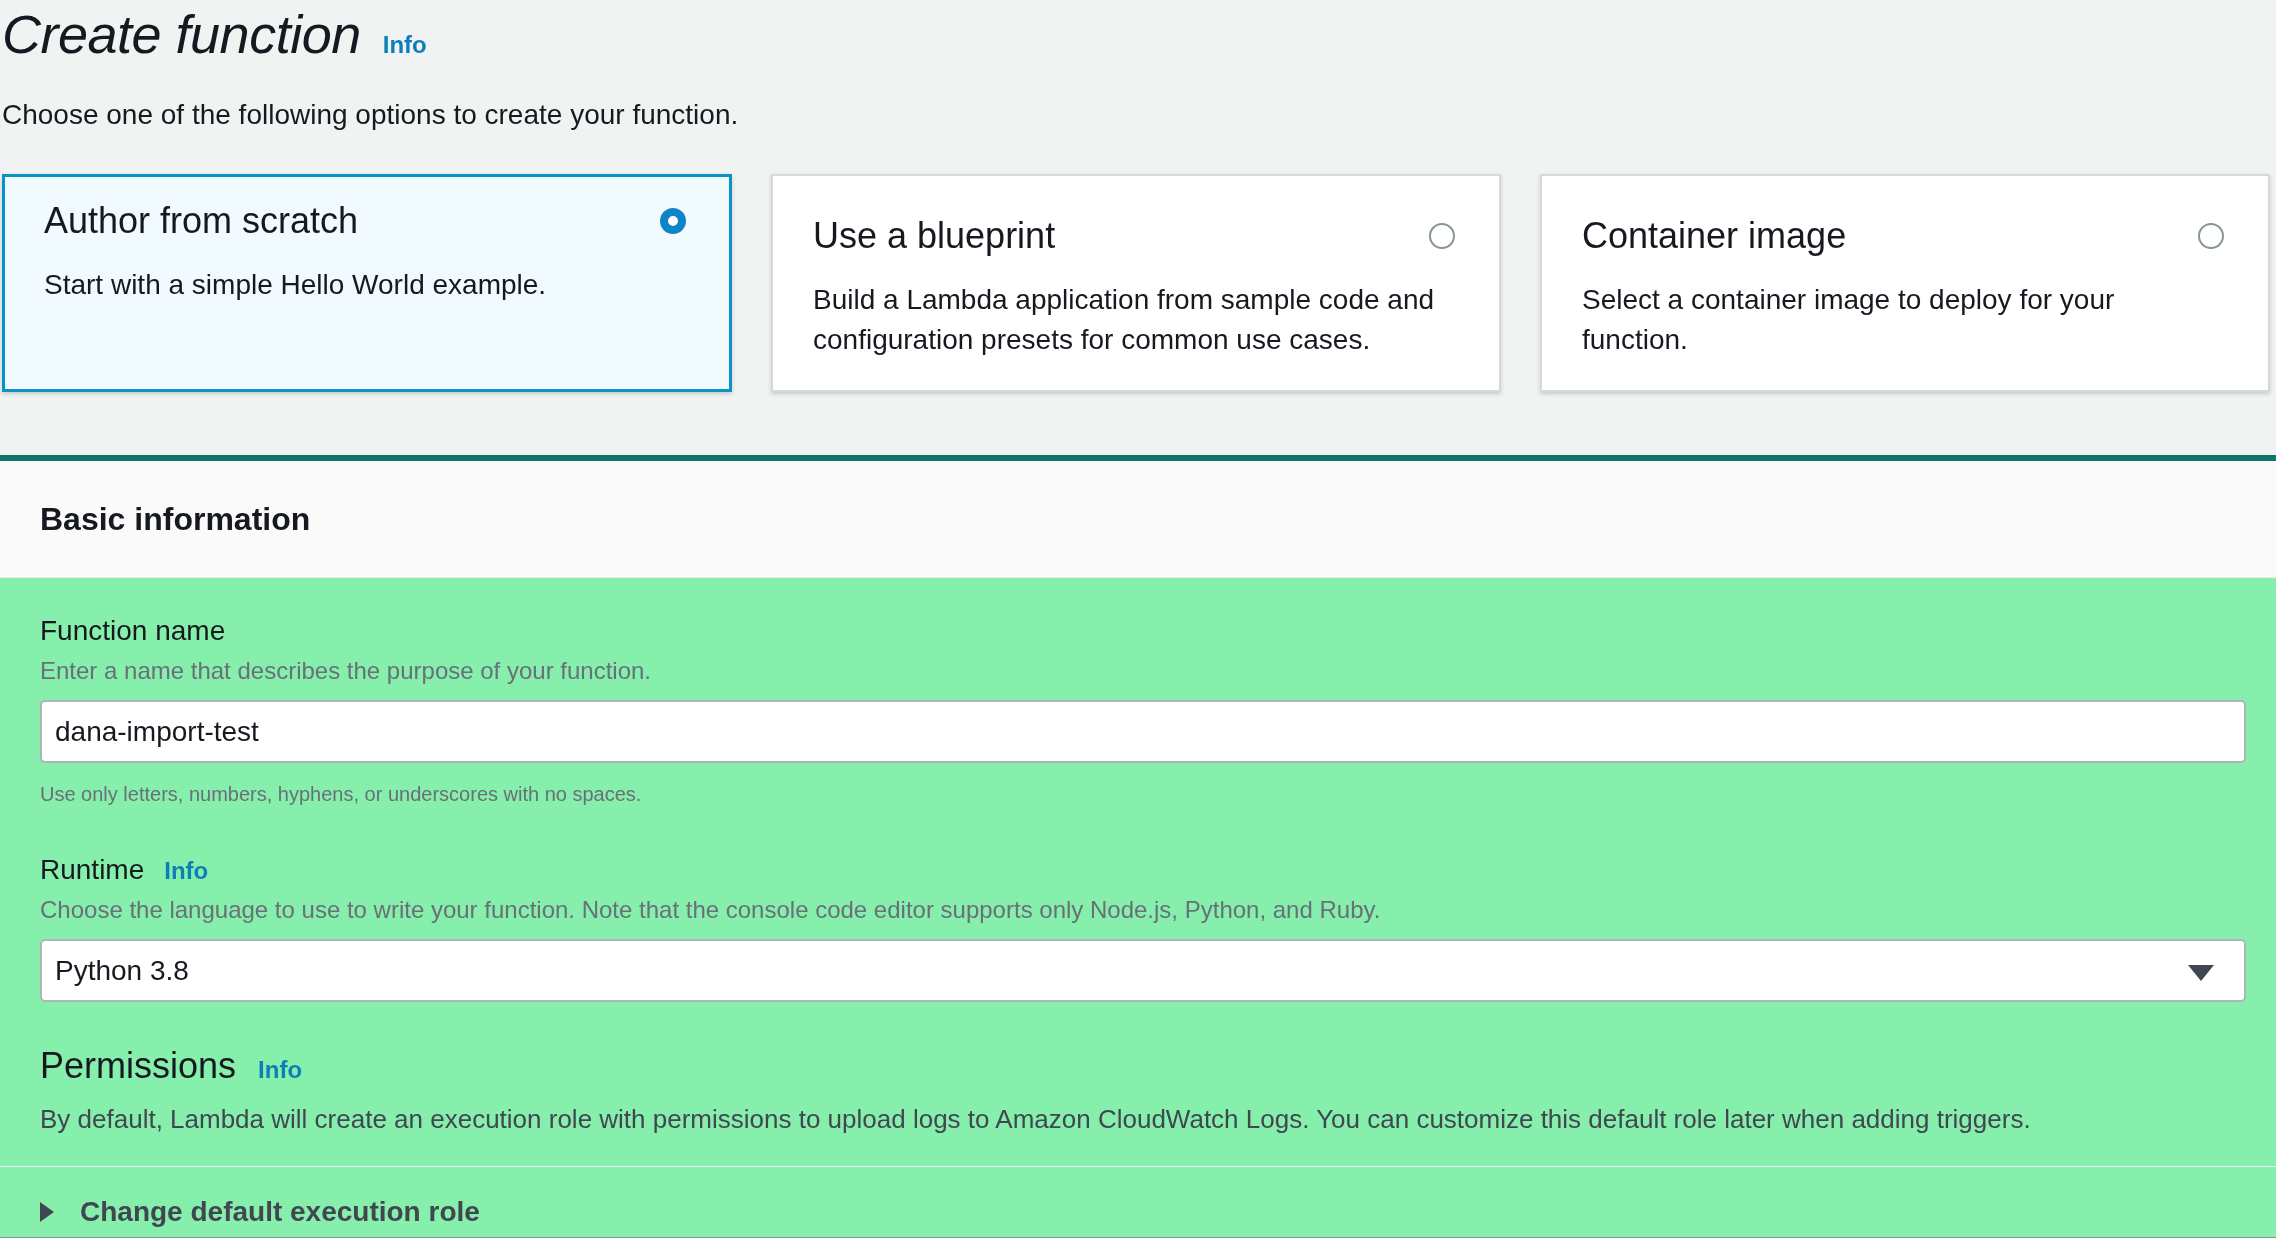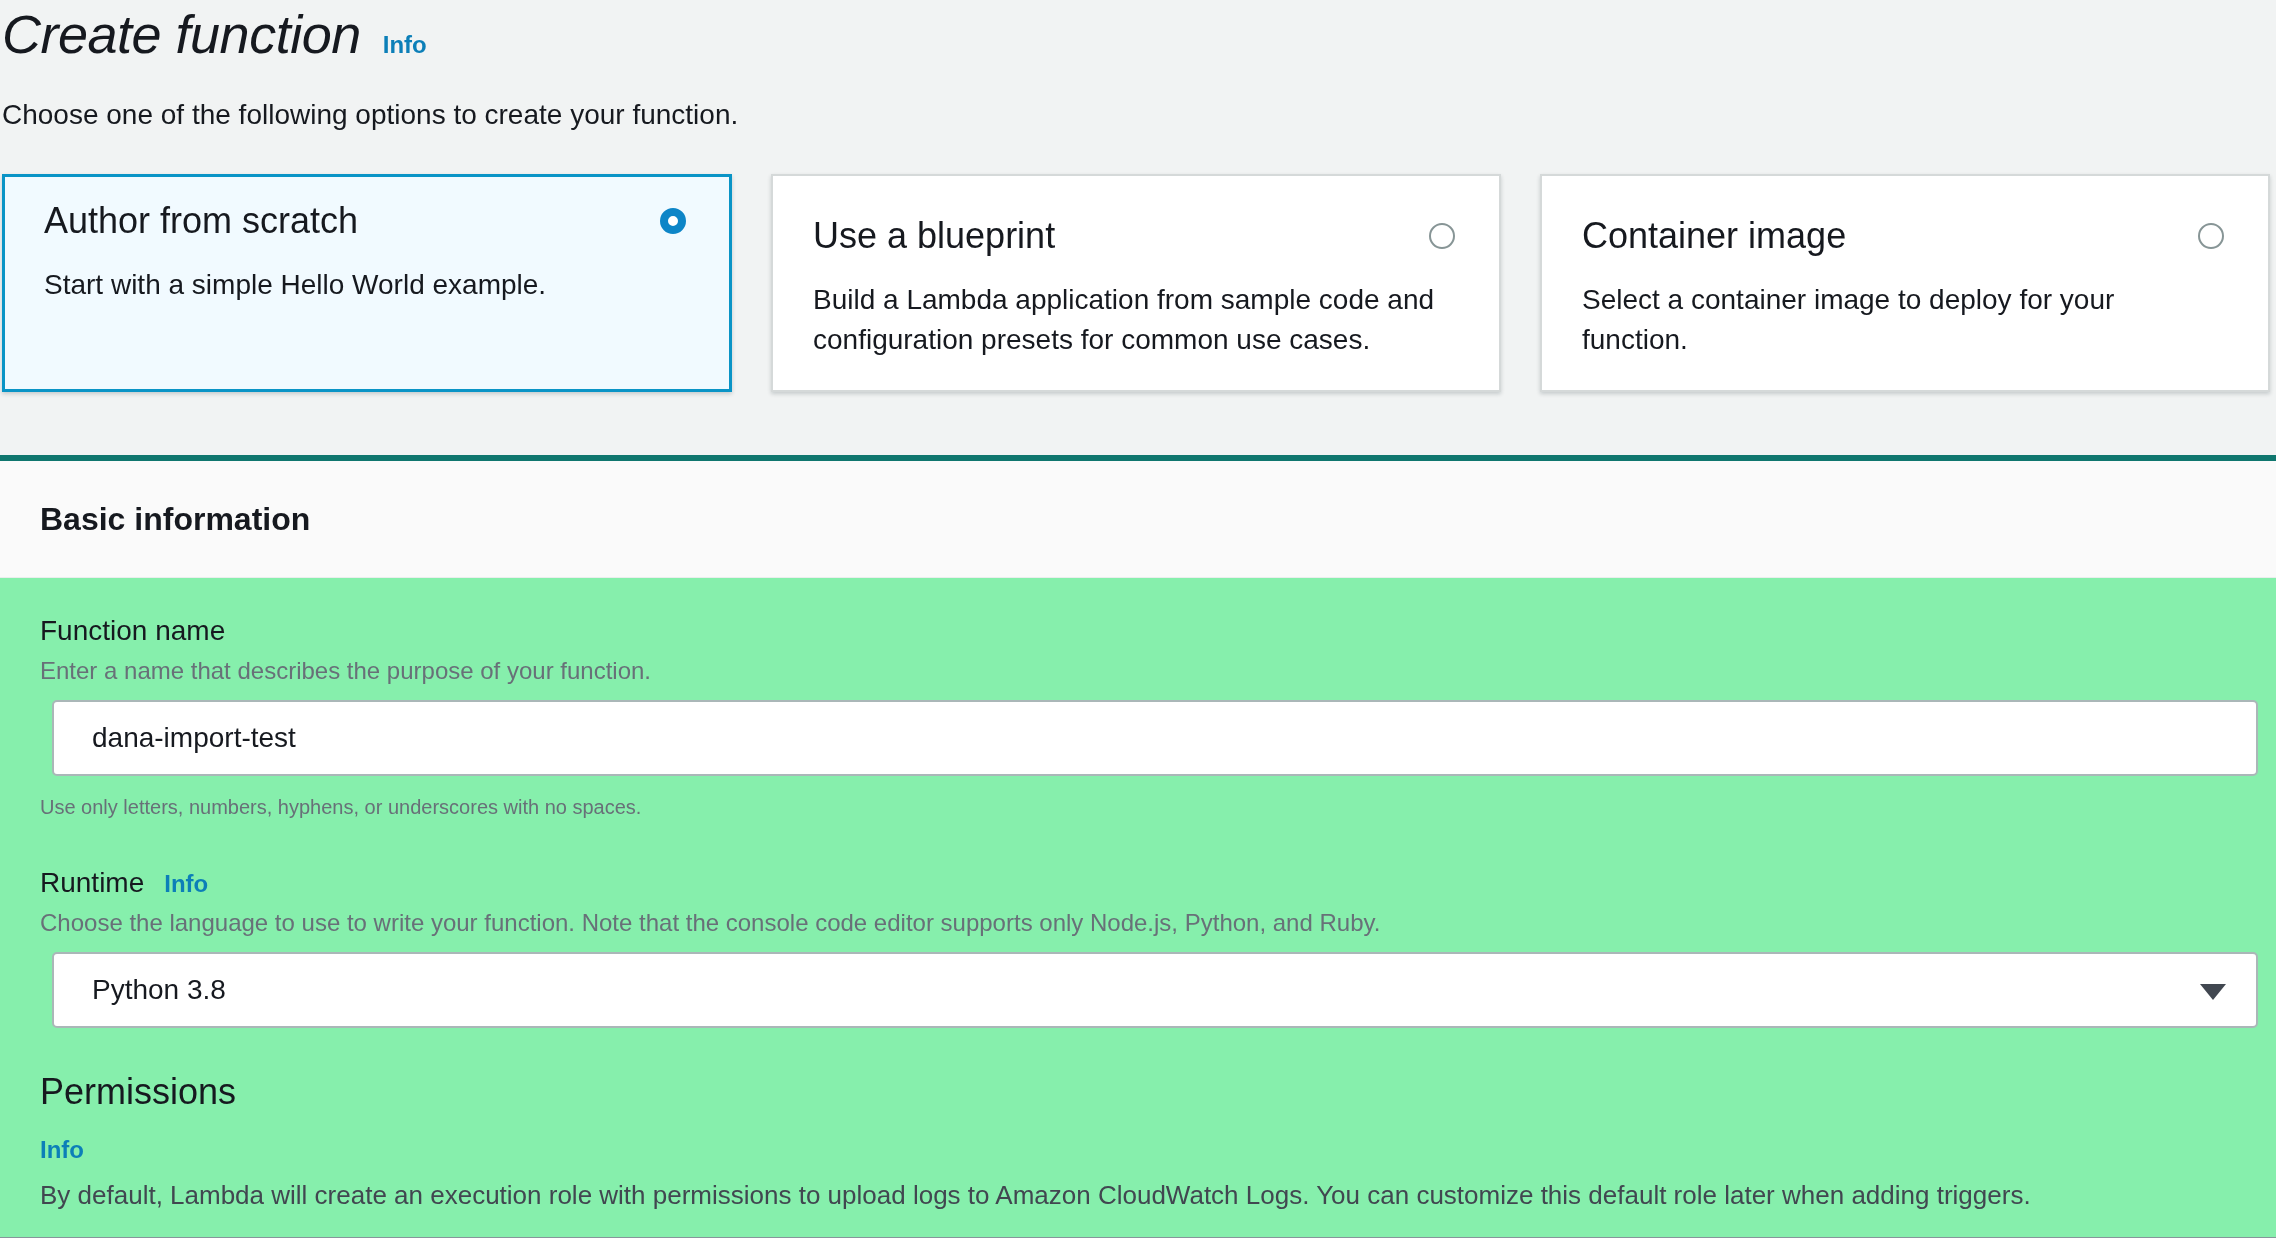--- a/index.html
+++ b/index.html
@@ -43,39 +43,38 @@
     height:117px; background:#fafafa; border-bottom:1px solid #eaeded;
     display:flex; align-items:center; padding:0 40px;
   }
   .panel-header h2 { font-size:32px; font-weight:700; margin:0; }
   .panel-body { height:659px; padding:36px 30px 0 40px; overflow:hidden; position:relative; }
 
   .field-label { font-size:28px; line-height:34px; color:#16191f; }
   .label-row { display:flex; align-items:baseline; gap:20px; }
   .field-help { font-size:24px; line-height:30px; color:#687078; margin-top:8px; }
   .text-input, .select {
-    margin-top:14px; width:100%; height:76px;
+    margin-top:14px; width:100%; height:63px;
     border:2px solid #aab7b8; border-radius:5px; background:#fff;
     font-size:28px; color:#16191f; font-family:"Liberation Sans",sans-serif;
-    padding:0 38px;
-    margin-left:12px;
+    padding:0 13px;
   }
   .text-input { display:block; outline:none; }
   .constraint { font-size:20px; line-height:30px; color:#687078; margin-top:16px; }
 
   .runtime-block { margin-top:44px; }
   .select { display:flex; align-items:center; position:relative; cursor:pointer; }
   .caret-down {
     position:absolute; right:30px; top:50%; margin-top:-6px;
     width:0; height:0;
     border-left:13px solid transparent; border-right:13px solid transparent;
     border-top:16px solid #414750;
   }
 
-  .perm-row { display:flex; align-items:baseline; gap:22px; margin-top:42px;flex-direction:column; }
+  .perm-row { display:flex; align-items:baseline; gap:22px; margin-top:42px; }
   .perm-heading { font-size:36px; font-weight:400; line-height:44px; }
   .perm-desc { font-size:26px; line-height:34px; color:#414750; margin-top:14px; }
 
   .divider { border:0; border-top:1px solid #eaeded; margin:30px -30px 0 -40px; }
 
   .expander { display:flex; align-items:center; gap:26px; padding-top:28px; cursor:pointer; }
   .caret-right {
     width:0; height:0;
     border-top:10px solid transparent; border-bottom:10px solid transparent;
     border-left:14px solid #414750; flex:none;

